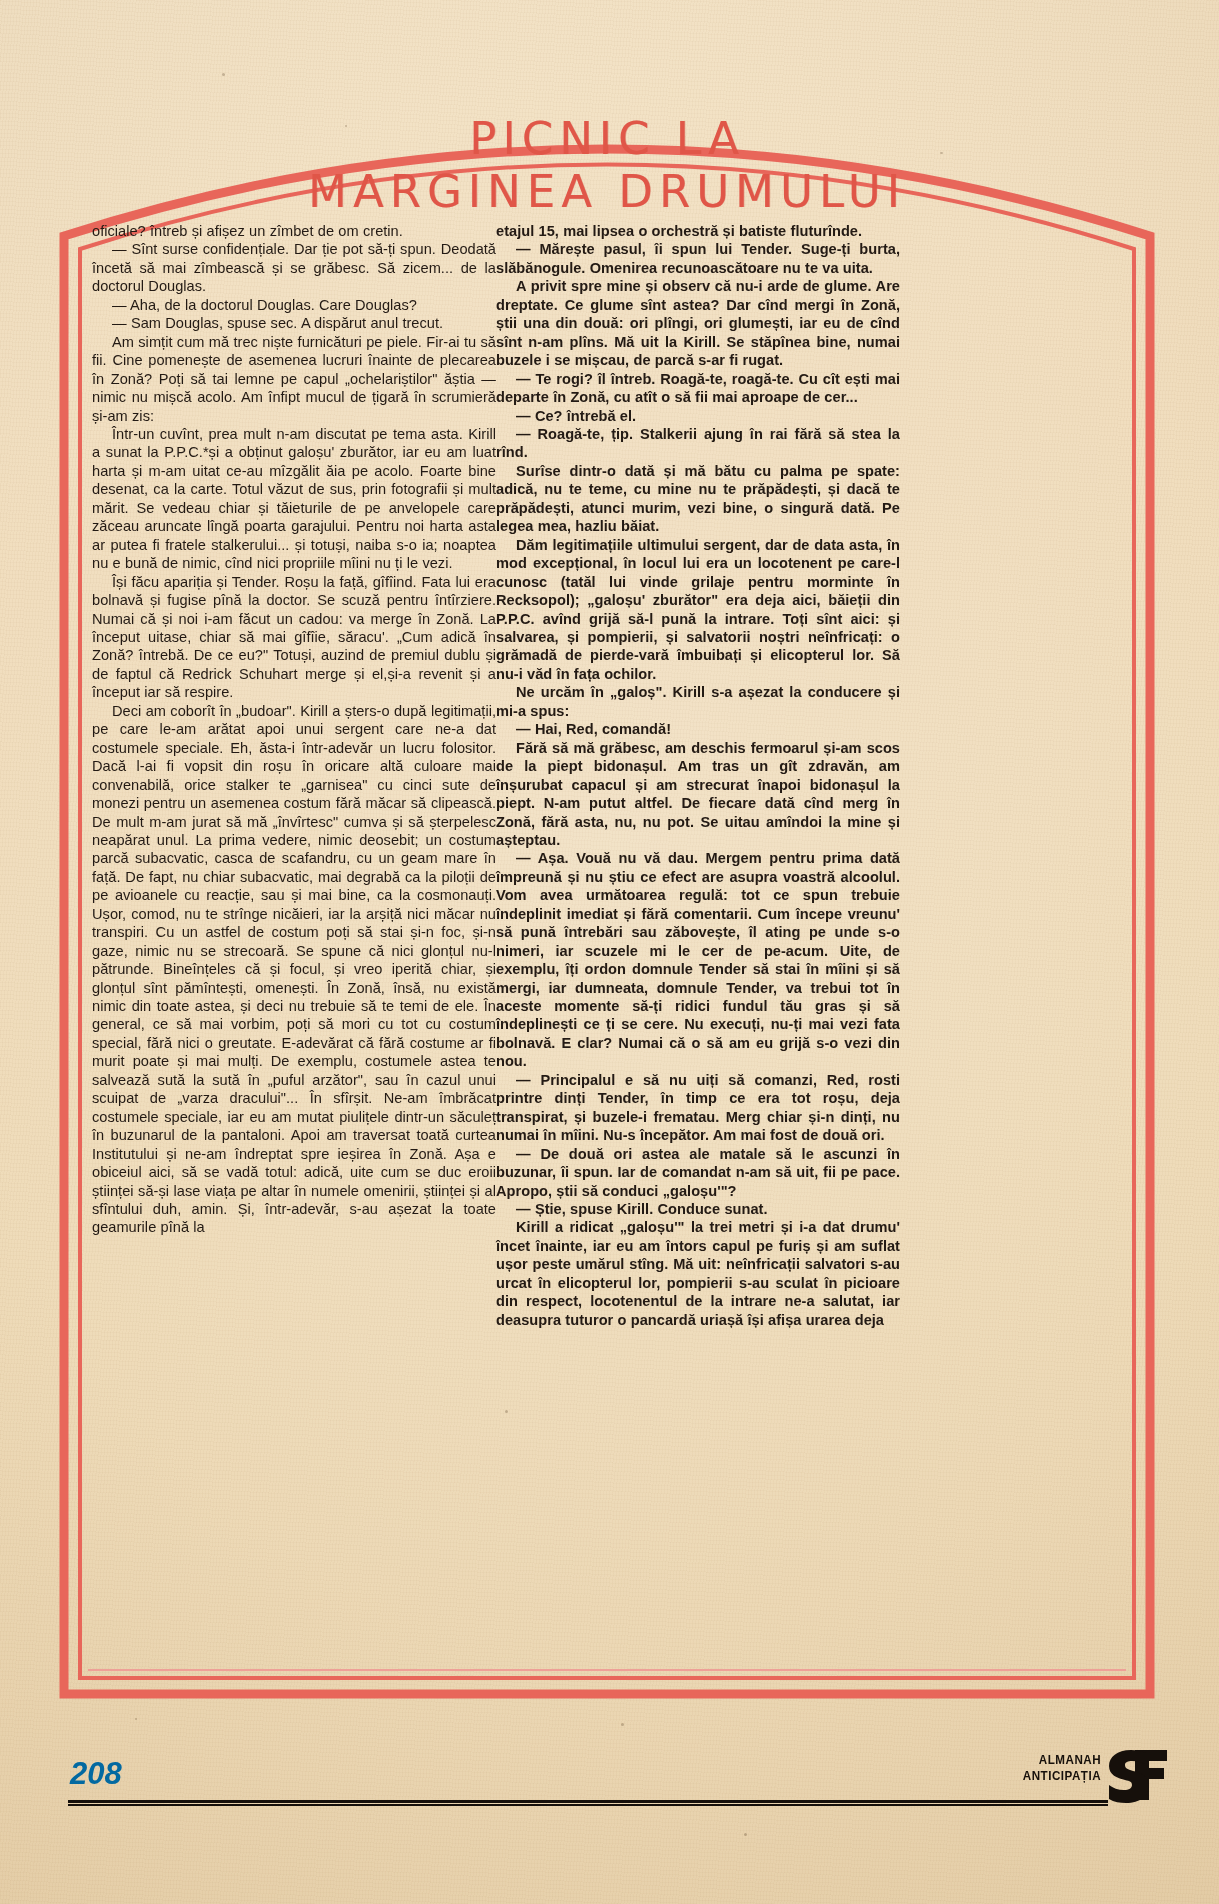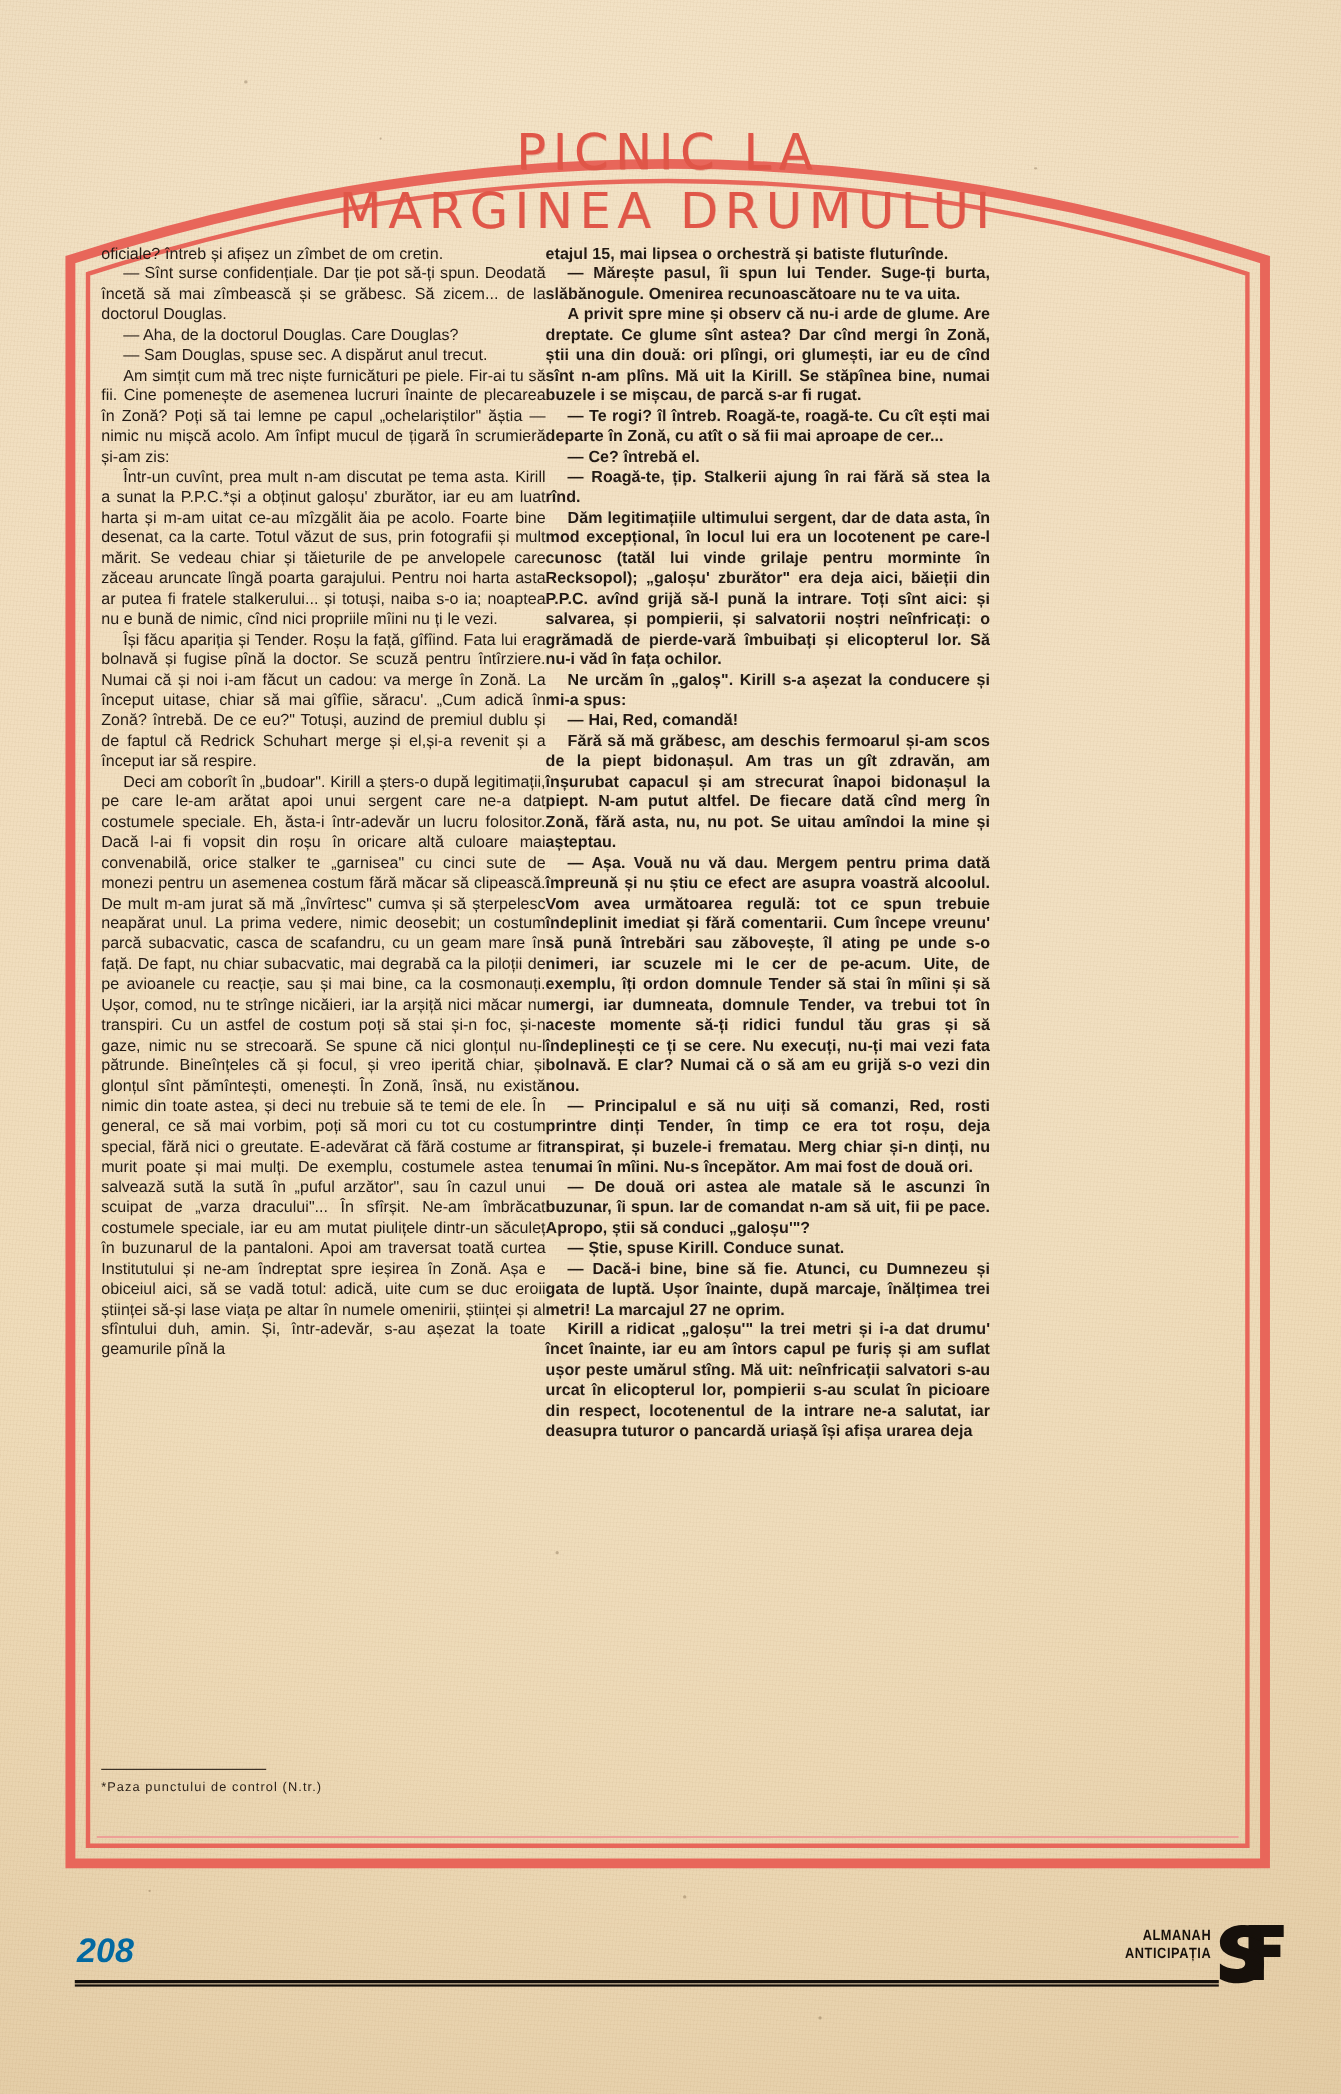--- a/index.html
+++ b/index.html
@@ -165,37 +165,33 @@
       <p class="ind">Deci am coborît în „budoar". Kirill a șters-o după legitimații, pe care le-am arătat apoi unui sergent care ne-a dat costumele speciale. Eh, ăsta-i într-adevăr un lucru folositor. Dacă l-ai fi vopsit din roșu în oricare altă culoare mai convenabilă, orice stalker te „garnisea" cu cinci sute de monezi pentru un asemenea costum fără măcar să clipească. De mult m-am jurat să mă „învîrtesc" cumva și să șterpelesc neapărat unul. La prima vedere, nimic deosebit; un costum parcă subacvatic, casca de scafandru, cu un geam mare în față. De fapt, nu chiar subacvatic, mai degrabă ca la piloții de pe avioanele cu reacție, sau și mai bine, ca la cosmonauți. Ușor, comod, nu te strînge nicăieri, iar la arșiță nici măcar nu transpiri. Cu un astfel de costum poți să stai și-n foc, și-n gaze, nimic nu se strecoară. Se spune că nici glonțul nu-l pătrunde. Bineînțeles că și focul, și vreo iperită chiar, și glonțul sînt pămîntești, omenești. În Zonă, însă, nu există nimic din toate astea, și deci nu trebuie să te temi de ele. În general, ce să mai vorbim, poți să mori cu tot cu costum special, fără nici o greutate. E-adevărat că fără costume ar fi murit poate și mai mulți. De exemplu, costumele astea te salvează sută la sută în „puful arzător", sau în cazul unui scuipat de „varza dracului"... În sfîrșit. Ne-am îmbrăcat costumele speciale, iar eu am mutat piulițele dintr-un săculeț în buzunarul de la pantaloni. Apoi am traversat toată curtea Institutului și ne-am îndreptat spre ieșirea în Zonă. Așa e obiceiul aici, să se vadă totul: adică, uite cum se duc eroii științei să-și lase viața pe altar în numele omenirii, științei și al sfîntului duh, amin. Și, într-adevăr, s-au așezat la toate geamurile pînă la</p>
     </div>
 
     <div class="col right">
       <p class="noind">etajul 15, mai lipsea o orchestră și batiste fluturînde.</p>
       <p class="dash">— Mărește pasul, îi spun lui Tender. Suge-ți burta, slăbănogule. Omenirea recunoascătoare nu te va uita.</p>
       <p class="ind">A privit spre mine și observ că nu-i arde de glume. Are dreptate. Ce glume sînt astea? Dar cînd mergi în Zonă, știi una din două: ori plîngi, ori glumești, iar eu de cînd sînt n-am plîns. Mă uit la Kirill. Se stăpînea bine, numai buzele i se mișcau, de parcă s-ar fi rugat.</p>
       <p class="dash">— Te rogi? îl întreb. Roagă-te, roagă-te. Cu cît ești mai departe în Zonă, cu atît o să fii mai aproape de cer...</p>
       <p class="dash">— Ce? întrebă el.</p>
       <p class="dash">— Roagă-te, țip. Stalkerii ajung în rai fără să stea la rînd.</p>
+      <p class="ind">Surîse dintr-o dată și mă bătu cu palma pe spate: adică, nu te teme, cu mine nu te prăpădești, și dacă te prăpădești, atunci murim, vezi bine, o singură dată. Pe legea mea, hazliu băiat.</p>
       <p class="ind">Dăm legitimațiile ultimului sergent, dar de data asta, în mod excepțional, în locul lui era un locotenent pe care-l cunosc (tatăl lui vinde grilaje pentru morminte în Recksopol); „galoșu' zburător" era deja aici, băieții din P.P.C. avînd grijă să-l pună la intrare. Toți sînt aici: și salvarea, și pompierii, și salvatorii noștri neînfricați: o grămadă de pierde-vară îmbuibați și elicopterul lor. Să nu-i văd în fața ochilor.</p>
       <p class="ind">Ne urcăm în „galoș". Kirill s-a așezat la conducere și mi-a spus:</p>
       <p class="dash">— Hai, Red, comandă!</p>
       <p class="ind">Fără să mă grăbesc, am deschis fermoarul și-am scos de la piept bidonașul. Am tras un gît zdravăn, am înșurubat capacul și am strecurat înapoi bidonașul la piept. N-am putut altfel. De fiecare dată cînd merg în Zonă, fără asta, nu, nu pot. Se uitau amîndoi la mine și așteptau.</p>
       <p class="dash">— Așa. Vouă nu vă dau. Mergem pentru prima dată împreună și nu știu ce efect are asupra voastră alcoolul. Vom avea următoarea regulă: tot ce spun trebuie îndeplinit imediat și fără comentarii. Cum începe vreunu' să pună întrebări sau zăbovește, îl ating pe unde s-o nimeri, iar scuzele mi le cer de pe-acum. Uite, de exemplu, îți ordon domnule Tender să stai în mîini și să mergi, iar dumneata, domnule Tender, va trebui tot în aceste momente să-ți ridici fundul tău gras și să îndeplinești ce ți se cere. Nu execuți, nu-ți mai vezi fata bolnavă. E clar? Numai că o să am eu grijă s-o vezi din nou.</p>
       <p class="dash">— Principalul e să nu uiți să comanzi, Red, rosti printre dinți Tender, în timp ce era tot roșu, deja transpirat, și buzele-i frematau. Merg chiar și-n dinți, nu numai în mîini. Nu-s începător. Am mai fost de două ori.</p>
       <p class="dash">— De două ori astea ale matale să le ascunzi în buzunar, îi spun. Iar de comandat n-am să uit, fii pe pace. Apropo, știi să conduci „galoșu'"?</p>
       <p class="dash">— Știe, spuse Kirill. Conduce sunat.</p>
-      <p class="dash">— Dacă-i bine, bine să fie. Atunci, cu Dumnezeu și gata de luptă. Ușor înainte, după marcaje, înălțimea trei metri! La marcajul 27 ne oprim.</p>
       <p class="ind">Kirill a ridicat „galoșu'" la trei metri și i-a dat drumu' încet înainte, iar eu am întors capul pe furiș și am suflat ușor peste umărul stîng. Mă uit: neînfricații salvatori s-au urcat în elicopterul lor, pompierii s-au sculat în picioare din respect, locotenentul de la intrare ne-a salutat, iar deasupra tuturor o pancardă uriașă își afișa urarea deja</p>
     </div>
   </div>
 
-  <div id="footnote">
-    <div class="rule"></div>
-    <div class="fn-text">*Paza punctului de control (N.tr.)</div>
-  </div>
 
   <div id="page-number">208</div>
 
   <div id="colophon">
     <div>ALMANAH</div>
     <div>ANTICIPAȚIA</div>
   </div>
 
   <div id="sf-logo">
     <svg width="66" height="62" viewBox="0 0 66 62" aria-hidden="true">

